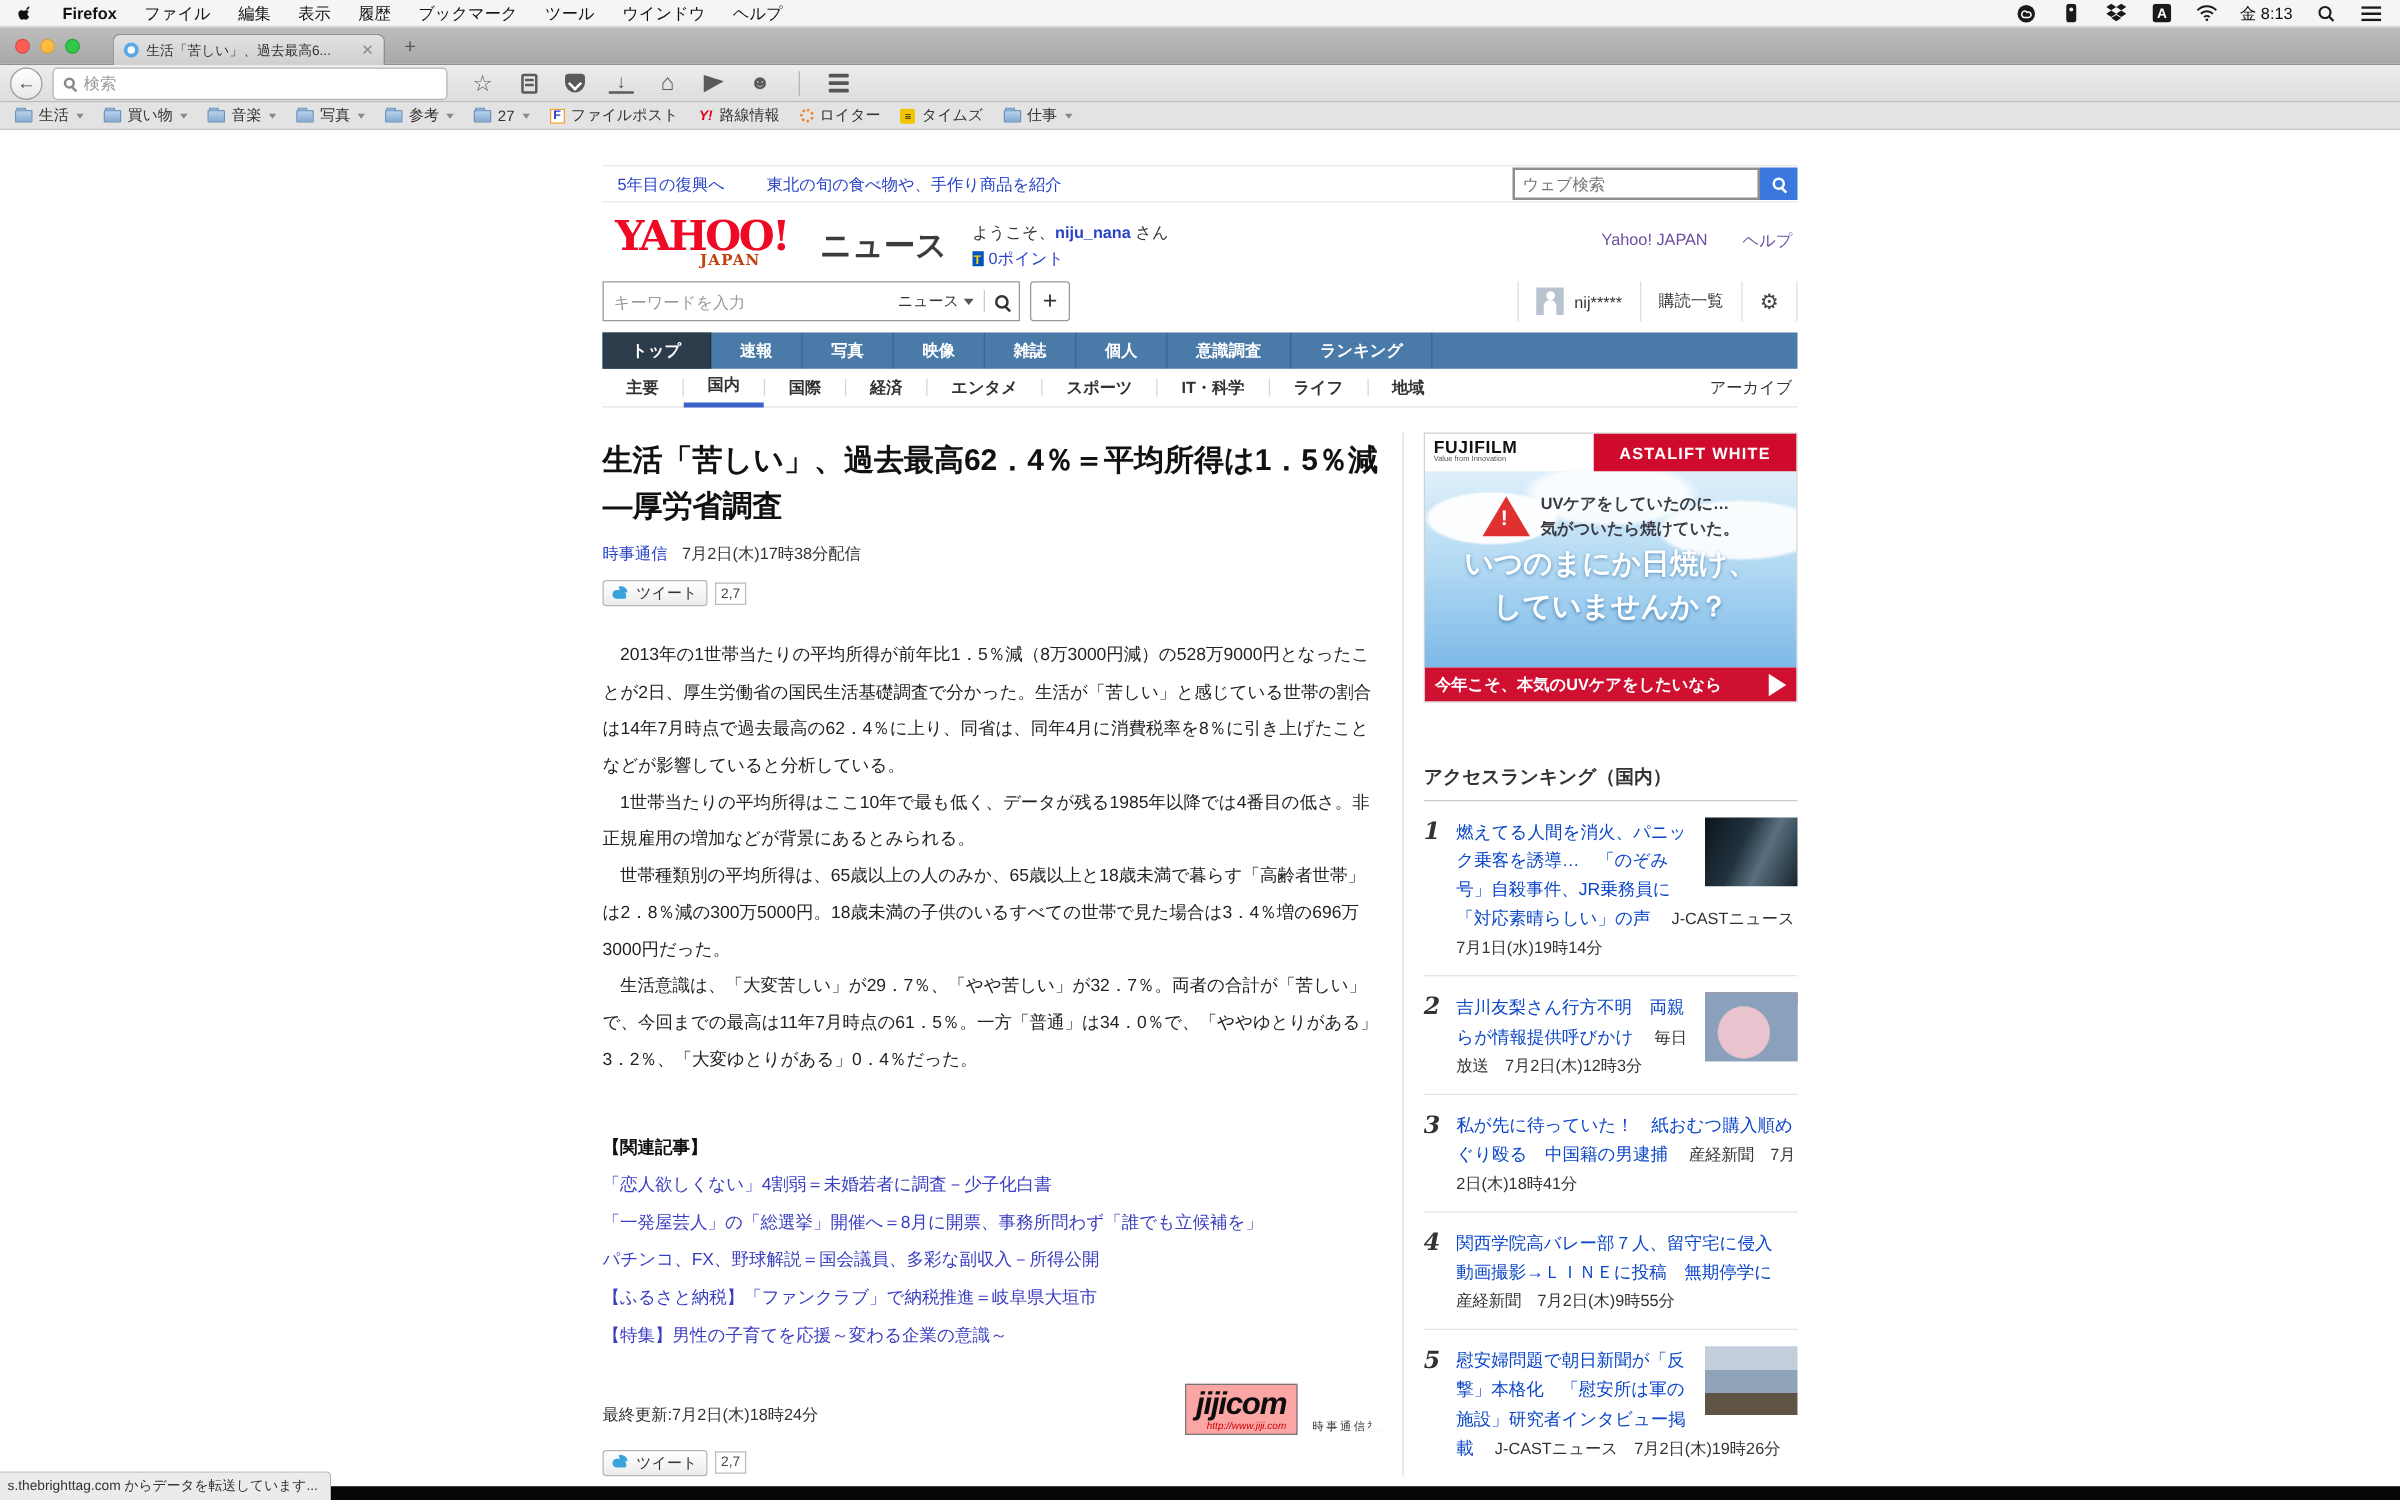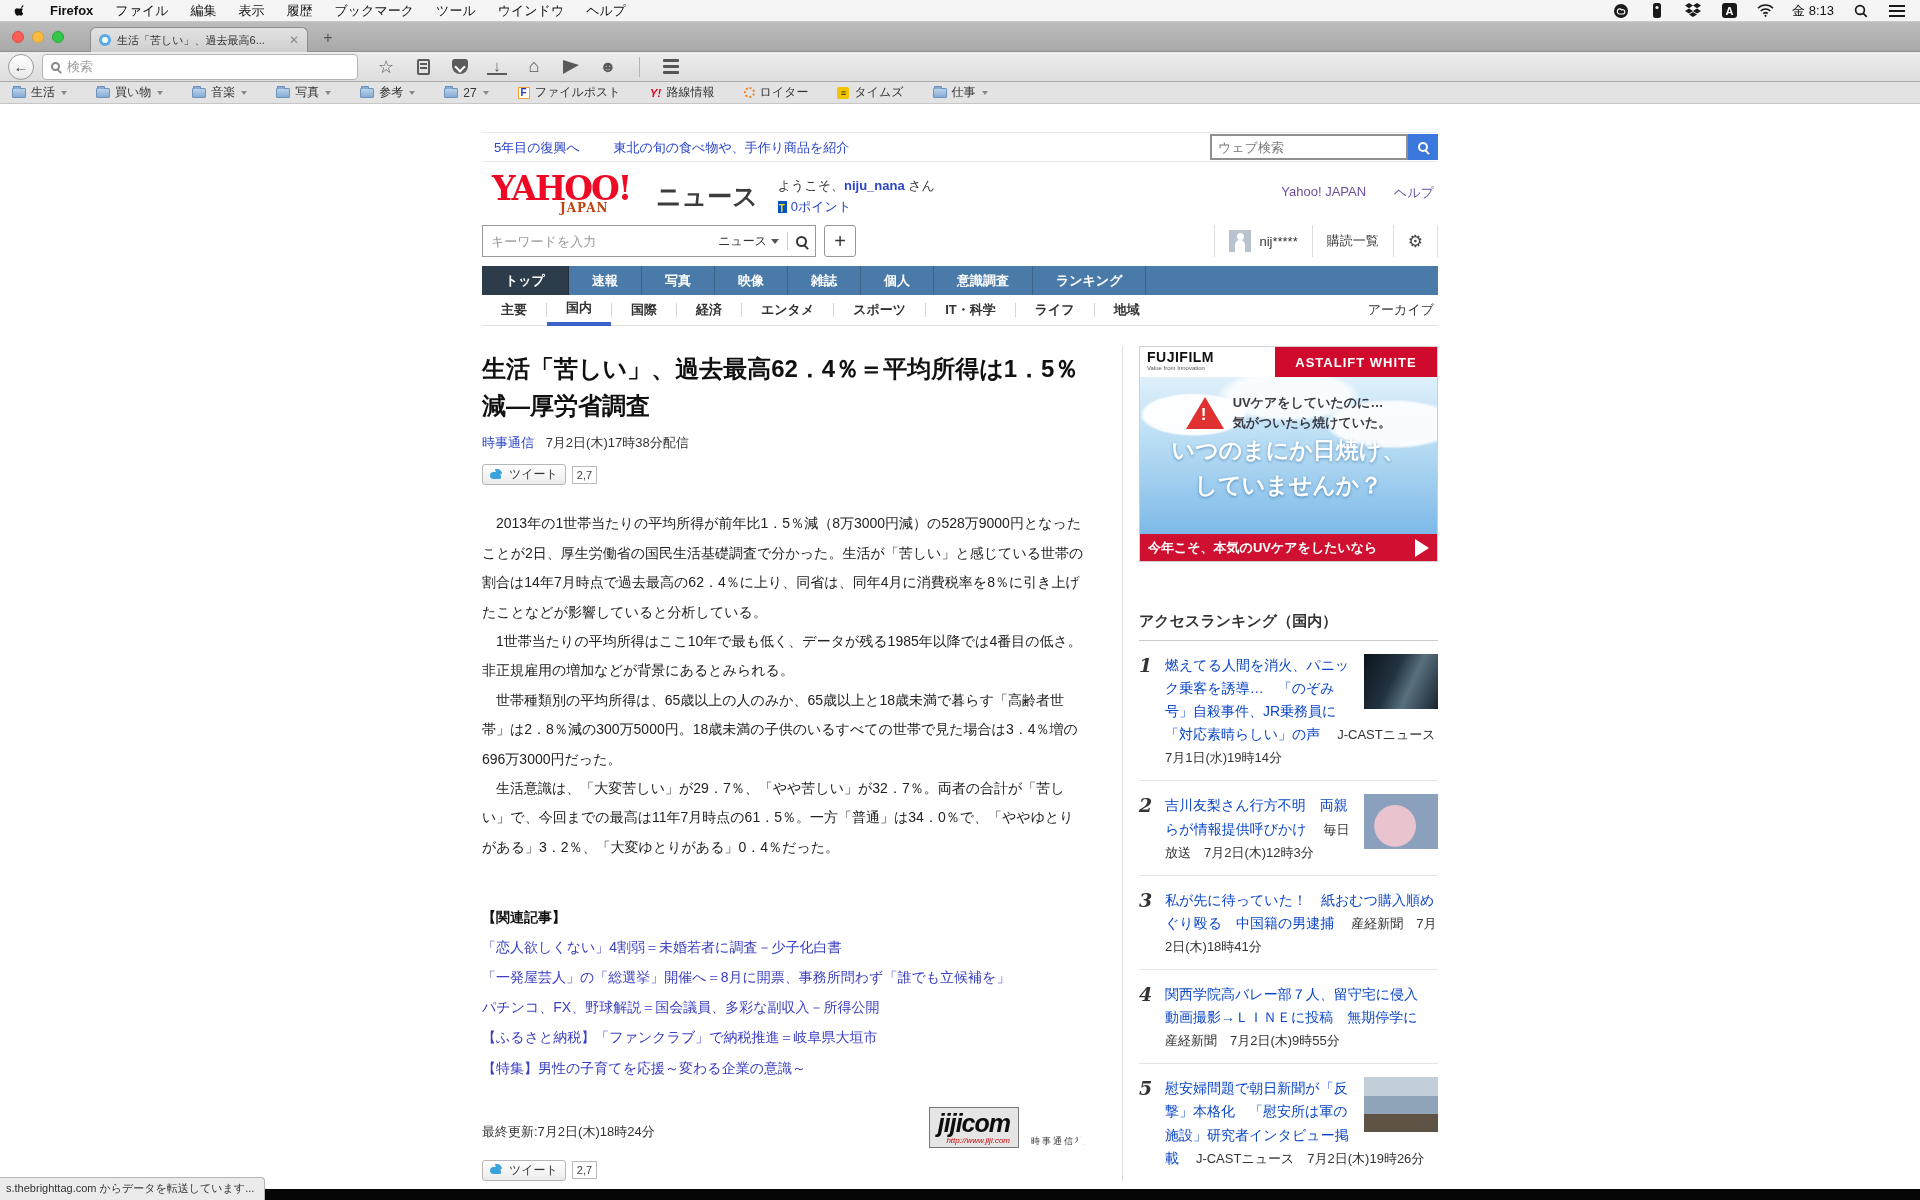--- a/index.html
+++ b/index.html
@@ -51,21 +51,21 @@
   .clipb{width:13px;height:16px;border:2px solid #5a5a5a;border-radius:2px;position:relative}
   .clipb::before{content:"";position:absolute;left:1px;top:2px;right:1px;height:2px;background:#5a5a5a;box-shadow:0 4px 0 #5a5a5a}
   .pocket{width:16px;height:15px;background:#5a5a5a;border-radius:3px 3px 8px 8px;position:relative}
   .pocket::before{content:"";position:absolute;left:4px;top:4px;width:6px;height:6px;border-left:2px solid #fff;border-bottom:2px solid #fff;transform:rotate(-45deg)}
   .plane{width:0;height:0;border-left:16px solid #5a5a5a;border-top:5px solid transparent;border-bottom:9px solid transparent}
   .tb-sep{width:1px;height:20px;background:#b5b5b5;margin:0 4px}
   .burger{display:flex;flex-direction:column;gap:3px}
   .burger i{width:16px;height:3px;background:#555;border-radius:1px}
 
   
-  .bmbar{height:22px;background:#e3e3e3;border-bottom:1px solid #c6c6c6;display:flex;align-items:center;padding:0 12px;gap:29px;font-size:12px;color:#333}
+  .bmbar{height:22px;background:#e3e3e3;border-bottom:1px solid #c6c6c6;display:flex;align-items:center;padding:0 12px;gap:16px;font-size:12px;color:#333}
   .bm{display:flex;align-items:center;gap:5px;white-space:nowrap}
   .bm .caret{width:0;height:0;border-left:3.5px solid transparent;border-right:3.5px solid transparent;border-top:4px solid #888;margin-left:1px}
   .fold{width:14px;height:10px;background:linear-gradient(#b9d2ea,#86acd4);border:1px solid #6d93bd;border-radius:1px;position:relative;flex:none}
   .fold::before{content:"";position:absolute;top:-3px;left:0;width:6px;height:2px;background:#86acd4;border:1px solid #6d93bd;border-bottom:none;border-radius:1px 1px 0 0}
   .fav{width:12px;height:12px;flex:none;display:inline-flex;align-items:center;justify-content:center;font-weight:bold}
   .fav-f{background:#fff;border:1px solid #f0a030;color:#2233cc;font-size:10px}
   .fav-f::before{content:"F"}
   .fav-y{color:#e8001d;font-size:11px;font-style:italic}
   .fav-y::before{content:"Y!"}
   .fav-reu{width:11px;height:11px;border-radius:50%;border:2px dotted #f58220}
@@ -122,41 +122,41 @@
   .bn-tab{padding:0 23px;display:flex;align-items:center;color:#fff;font-size:13px;font-weight:bold;border-right:1px solid rgba(0,0,0,.18);cursor:pointer}
   .bn-tab.active{background:#2d3c4b}
 
   .subnav{height:31px;display:flex;align-items:center;border-bottom:1px solid #e2e2e2;font-size:13px;font-weight:bold;color:#333}
   .sn-item{padding:0 19px;height:31px;display:flex;align-items:center;cursor:pointer;position:relative}
   .sn-item.active{border-bottom:4px solid #3c64c8}
   .sn-sep{width:1px;height:14px;background:#d5d5d5}
   .sn-arch{margin-left:auto;font-weight:normal;padding-right:4px;cursor:pointer}
 
   .contentrow{display:flex;padding-top:20px}
-  .article{width:641px;border-right:1px solid #ddd;padding-right:36px}
+  .article{width:641px;border-right:1px solid #ddd;padding-right:17px}
   .sidebar{width:315px;padding-left:16px}
 
   .art-title{font-size:24px;font-weight:bold;color:#111;line-height:1.55;margin-top:4px}
   .art-meta{font-size:13px;color:#333;margin-top:10px}
   .art-meta .src{color:#2a44c8;margin-right:8px}
   .tweetrow{display:flex;align-items:center;margin-top:12px;gap:2px}
   .twbtn{display:inline-flex;align-items:center;gap:5px;height:21px;padding:0 7px;border:1px solid #b6b6b6;border-radius:3px;background:linear-gradient(#fff,#ececec);font-size:12px;color:#333;cursor:pointer}
   .bird{width:14px;height:12px;position:relative;display:inline-block}
   .bird::before{content:"";position:absolute;left:0;top:3px;width:11px;height:7px;background:#3aa3dc;border-radius:6px 8px 2px 6px}
   .bird::after{content:"";position:absolute;left:5px;top:0;width:7px;height:5px;background:#3aa3dc;border-radius:0 6px 0 6px}
   .twcount{height:18px;border:1px solid #bbb;font-size:11px;color:#444;display:inline-flex;align-items:center;padding:0 4px;margin-left:4px;background:#fff}
   .art-body{margin-top:24px;font-size:14px;color:#222;line-height:2.1}
   .art-body p{margin:0}
   .related{margin-top:40px;font-size:14px;line-height:2.15}
   .rel-head{font-weight:bold;color:#111}
   .related a{display:block;color:#3a3ec0;text-decoration:none;cursor:pointer}
   .updrow{display:flex;justify-content:space-between;align-items:flex-start;margin-top:24px}
   .upd-text{font-size:13px;color:#333;padding-top:16px}
   .provider{display:flex;align-items:flex-end;gap:12px}
-  .jijibox{border:1px solid #777;padding:3px 8px 2px;text-align:right;background:#e5e5e5}
+  .jijibox{border:1px solid #777;padding:3px 8px 2px;text-align:right;background:#fca5a5}
   .jijibox .jname{font-weight:bold;font-style:italic;font-size:25px;letter-spacing:-1px;color:#0d0d0d;line-height:1}
   .jijibox .jurl{font-size:8px;color:#c00;font-style:italic}
   .jijimark{text-align:center}
   .jswirl{width:32px;height:32px;border-radius:50%;background:linear-gradient(135deg,#2a85d0 0%,#0c4f96 100%);margin:0 auto;position:relative;overflow:hidden}
   .jswirl::before{content:"";position:absolute;left:13px;top:-4px;width:7px;height:40px;background:#fff;transform:rotate(38deg)}
   .jijimark .jlabel{font-size:9px;color:#333;letter-spacing:2px;margin-top:2px;white-space:nowrap}
 
   
   .ad{border:1px solid #d0d0d0;width:299px}
   .ad-header{height:30px;display:flex}

